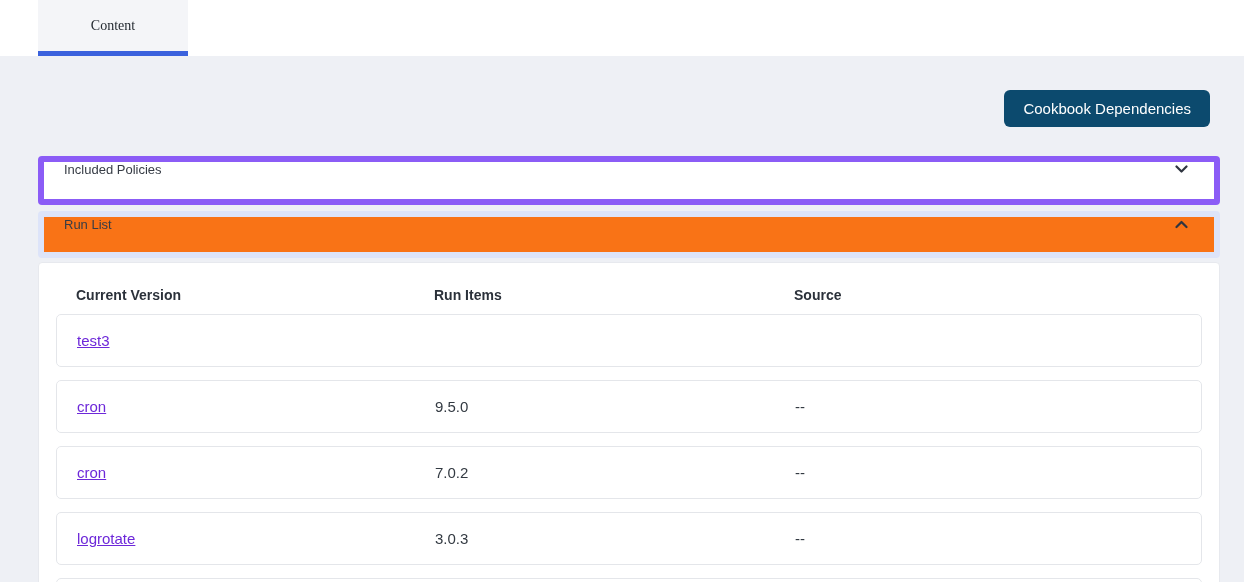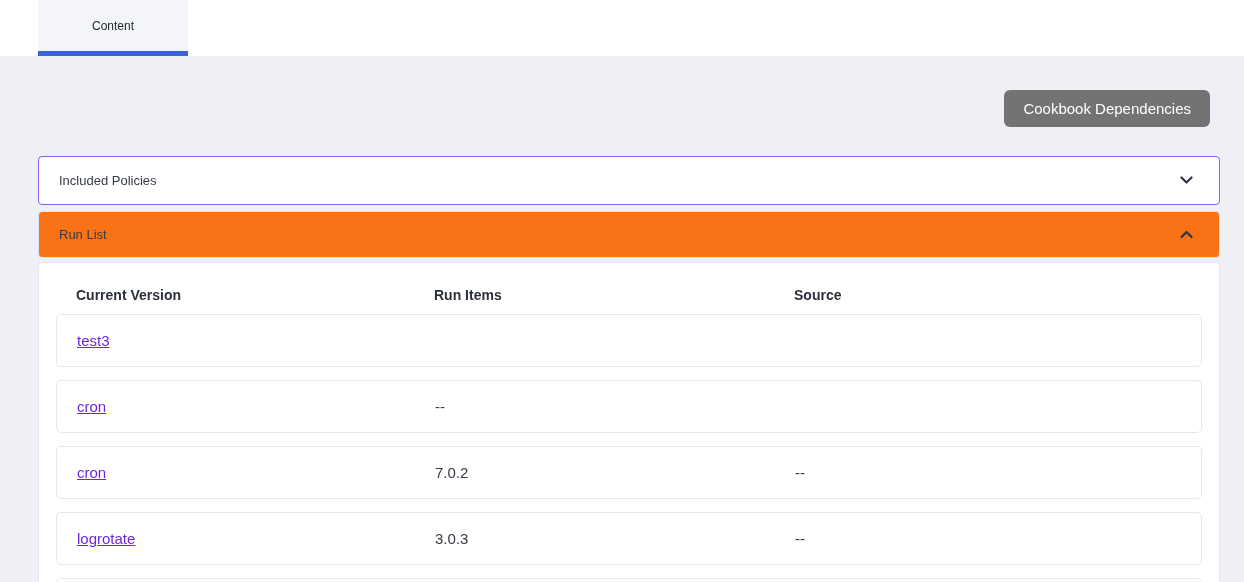--- a/index.html
+++ b/index.html
@@ -17,60 +17,61 @@
     display: flex;
     align-items: stretch;
     padding-left: 38px;
   }
   .tab {
     width: 150px;
     margin-right: 10px;
     display: flex;
     align-items: center;
     justify-content: center;
-    font-size: 12px;
+    font-size: 14px;
     color: #242a31;
     cursor: pointer;
     border-bottom: 5px solid #7f1d1d;
     background: #ffffff;
+    font-family: Liberation Serif, serif;
   }
   .tab.active {
     background: #f4f5f8;
     border-bottom-color: #3b62dd;
   }
 
   
   .page {
     padding: 0 24px 0 38px;
   }
   .toolbar {
     display: flex;
     justify-content: flex-end;
     padding: 34px 10px 0 0;
   }
   .btn-primary {
-    background: #737373;
+    background: #0c4a6e;
     color: #ffffff;
     border: none;
     border-radius: 6px;
     height: 37px;
     padding: 0 19px;
     font-size: 15px;
     font-family: "Liberation Sans", sans-serif;
     cursor: pointer;
   }
 
   
   .accordion-header {
     height: 49px;
     background: #ffffff;
-    border: 1px solid #8b5cf6;
+    border: 6px solid #8b5cf6;
     border-radius: 4px;
     display: flex;
-    align-items: center;
+    align-items: flex-start;
     justify-content: space-between;
     padding: 0 26px 0 20px;
     font-size: 13px;
     color: #363c45;
     cursor: pointer;
   }
   .accordion-included { margin-top: 29px; }
   .accordion-runlist { margin-top: 6px; }
   .accordion-runlist .accordion-header {
     background: #f97316;
@@ -161,20 +162,21 @@
         <span>Source</span>
       </div>
 
       <div id="run-list-rows">
   <div class="tgrid row-card">
     <a href="#">test3</a>
   </div>
 
   <div class="tgrid row-card">
     <a href="#">cron</a>
+    <span>9.5.0</span>
     <span>--</span>
   </div>
 
   <div class="tgrid row-card">
     <a href="#">cron</a>
     <span>7.0.2</span>
     <span>--</span>
   </div>
 
   <div class="tgrid row-card">

